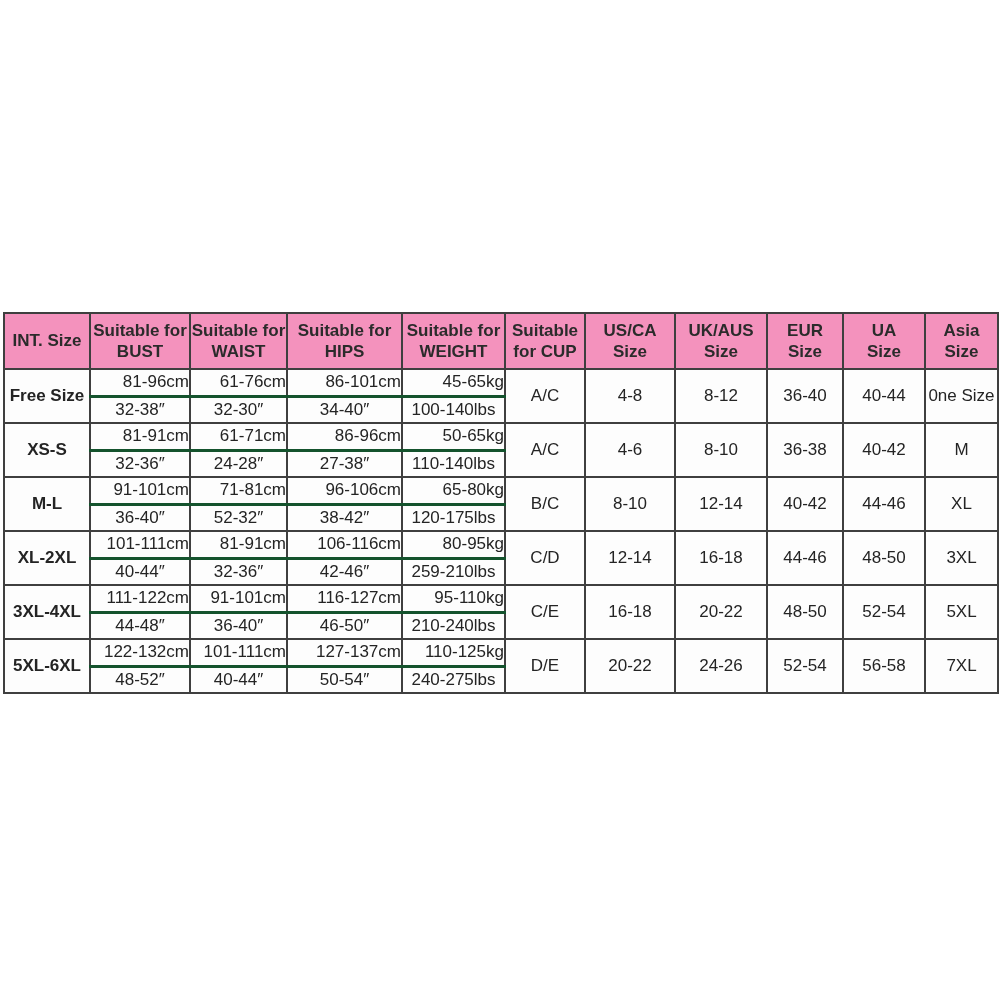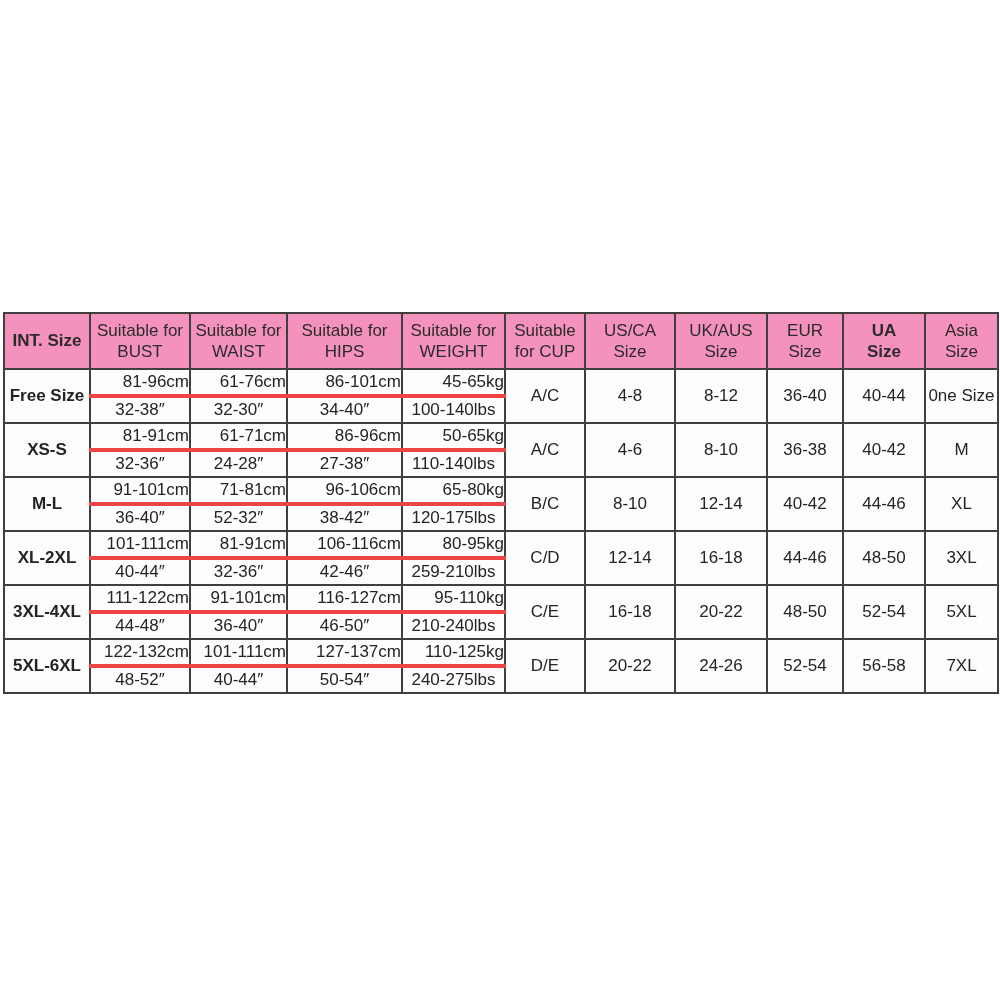--- a/index.html
+++ b/index.html
@@ -14,28 +14,28 @@
     background:#fdfdfd;
   }
   th, td {
     border:2px solid #3f3f3f;
     text-align:center; vertical-align:middle;
     color:#242424; font-size:17px; padding:0;
     overflow:hidden; white-space:nowrap;
   }
   thead th {
     background:#f492bd; height:54px;
-    font-weight:400; line-height:1.25; color:#2b2b2b;
+    font-weight:700; line-height:1.25; color:#2b2b2b;
   }
   thead th.bold { font-weight:700; }
   .hl { display:block; }
   tbody tr { height:27px; }
   td.size-cell { font-weight:700; }
   td.half-top { border-bottom:3px solid #14532d;text-align:right; }
-  td.half-bottom { border-top:4px solid #ef4444; }
+  td.half-bottom { border-top:1px solid #ef4444; }
 </style>
 </head>
 <body>
 
 <div class="canvas">
   <table class="size-chart">
     <colgroup>
       <col style="width:86px">
         <col style="width:100px">
         <col style="width:97px">

